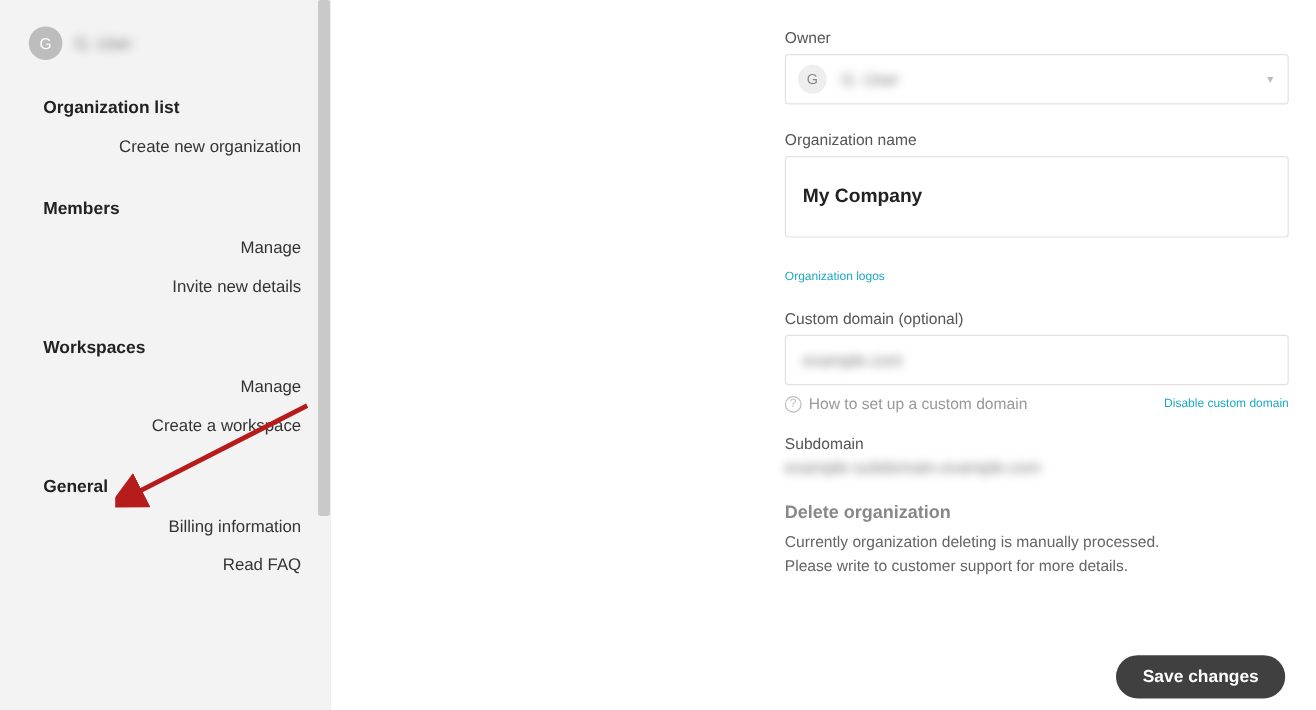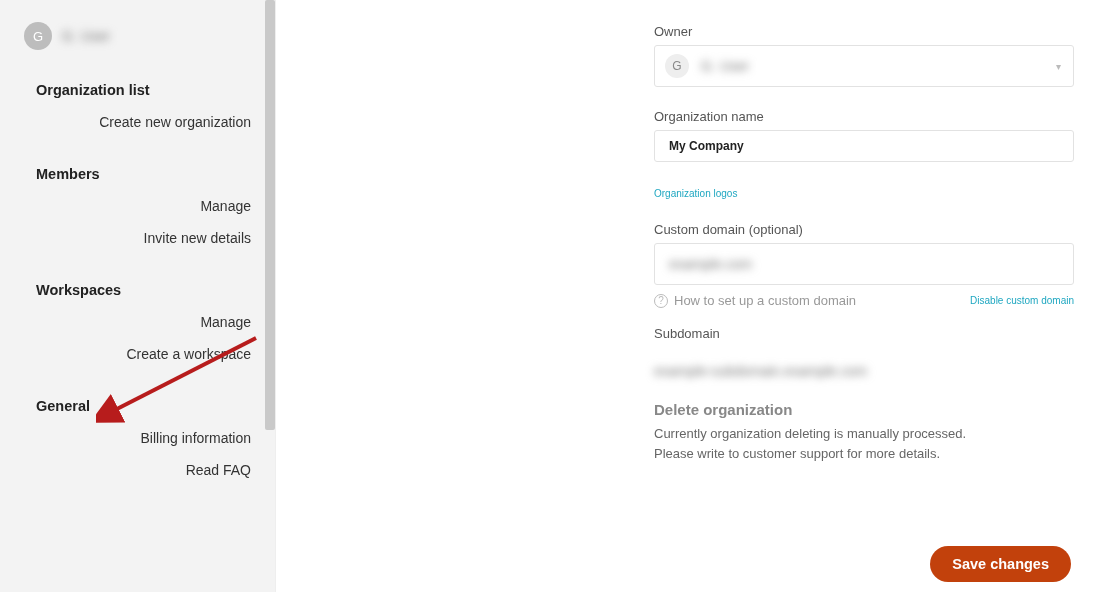--- a/index.html
+++ b/index.html
@@ -112,22 +112,22 @@
   }
   .chevron {
     position: absolute; right: 12px; top: 50%; transform: translateY(-50%);
     color: #bbb;
     font-size: 10px;
   }
   .text-input {
     width: 100%;
     border: 1px solid #e2e2e2;
     border-radius: 3px;
-    padding: 8px 14px;
-    font-size: 12px;
+    padding: 24px 14px;
+    font-size: 16px;
     font-weight: 700;
     color: #222;
     font-family: inherit;
   }
   .link-teal {
     color: #1fa7c1;
     font-size: 10px;
     cursor: pointer;
   }
   .help-row {
@@ -141,37 +141,37 @@
     color: #999;
     display: flex;
     align-items: center;
     gap: 6px;
   }
   .help-icon {
     width: 14px; height: 14px; border: 1.3px solid #bbb; border-radius: 50%;
     display: inline-flex; align-items: center; justify-content: center;
     font-size: 10px; color: #bbb;
   }
-  .subdomain-block .field-label { margin-bottom: 22px; }
+  .subdomain-block .field-label { margin-bottom: 4px; }
   .delete-heading {
     font-size: 15px;
     font-weight: 700;
     color: #888;
     margin-bottom: 6px;
   }
   .delete-text {
     font-size: 13px;
     color: #666;
     line-height: 1.5;
   }
   .save-btn {
     position: absolute;
     right: 26px;
     bottom: 10px;
-    background: #c2410c;
+    background: #404040;
     color: #fff;
     border: none;
     border-radius: 20px;
     padding: 10px 22px;
     font-size: 14.5px;
     font-weight: 600;
     cursor: pointer;
   }
   
   .arrow-svg {

